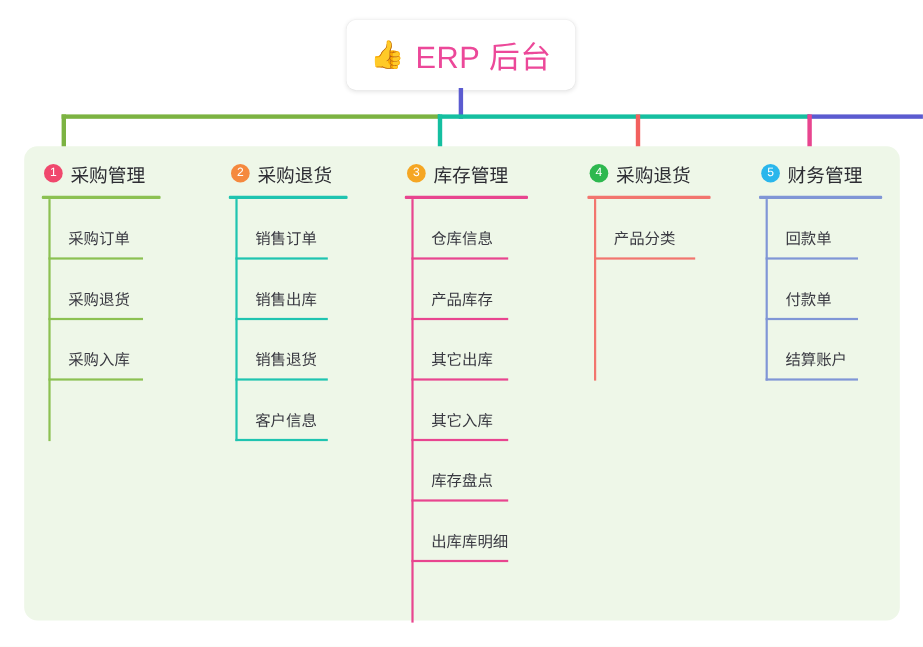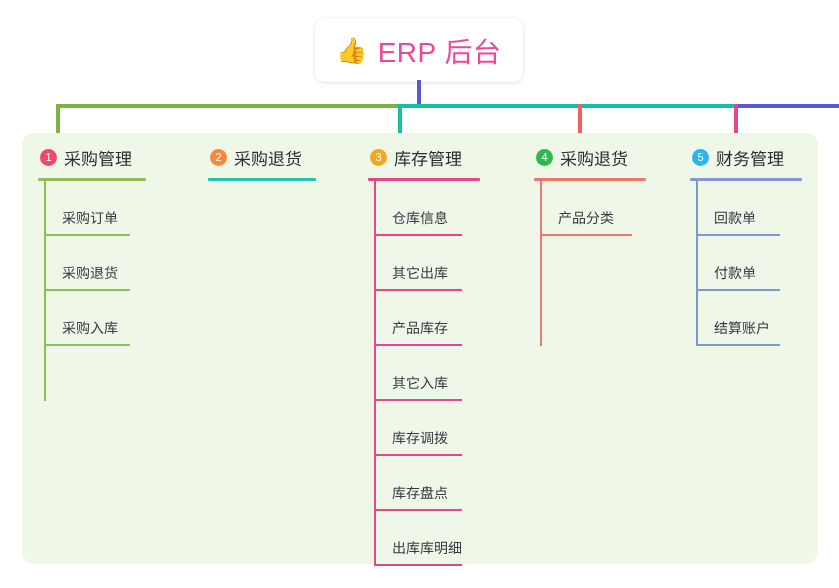--- a/index.html
+++ b/index.html
@@ -150,47 +150,62 @@
             <span class="item-rule" style="width: 86px; background: rgb(140, 193, 82);"></span>
           </div>
         </div>
       </div>
       <div class="column col-1">
         <div class="col-head">
           <span class="badge" style="background: rgb(245, 137, 62);">2</span>
           <span class="col-title">采购退货</span>
           <span class="head-rule" style="width: 108px; background: rgb(31, 196, 176);"></span>
         </div>
+        <div class="items">
+          <span class="spine" style="height: 220px; background: rgb(31, 196, 176);"></span>
+          <div class="item">
+            <span class="item-label">销售订单</span>
+            <span class="item-rule" style="width: 84px; background: rgb(31, 196, 176);"></span>
+          </div>
+          <div class="item">
+            <span class="item-label">销售出库</span>
+            <span class="item-rule" style="width: 84px; background: rgb(31, 196, 176);"></span>
+          </div>
+          <div class="item">
+            <span class="item-label">销售退货</span>
+            <span class="item-rule" style="width: 84px; background: rgb(31, 196, 176);"></span>
+          </div>
+          <div class="item">
+            <span class="item-label">客户信息</span>
+            <span class="item-rule" style="width: 84px; background: rgb(31, 196, 176);"></span>
+          </div>
+        </div>
       </div>
       <div class="column col-2">
         <div class="col-head">
           <span class="badge" style="background: rgb(245, 166, 35);">3</span>
           <span class="col-title">库存管理</span>
           <span class="head-rule" style="width: 112px; background: rgb(232, 69, 143);"></span>
         </div>
         <div class="items">
           <span class="spine" style="height: 385px; background: rgb(232, 69, 143);"></span>
           <div class="item">
             <span class="item-label">仓库信息</span>
             <span class="item-rule" style="width: 88px; background: rgb(232, 69, 143);"></span>
           </div>
           <div class="item">
+            <span class="item-label">产品库存</span>
+            <span class="item-rule" style="width: 88px; background: rgb(232, 69, 143);"></span>
+          </div>
+          <div class="item">
             <span class="item-label">其它出库</span>
             <span class="item-rule" style="width: 88px; background: rgb(232, 69, 143);"></span>
           </div>
           <div class="item">
-            <span class="item-label">产品库存</span>
-            <span class="item-rule" style="width: 88px; background: rgb(232, 69, 143);"></span>
-          </div>
-          <div class="item">
             <span class="item-label">其它入库</span>
-            <span class="item-rule" style="width: 88px; background: rgb(232, 69, 143);"></span>
-          </div>
-          <div class="item">
-            <span class="item-label">库存调拨</span>
             <span class="item-rule" style="width: 88px; background: rgb(232, 69, 143);"></span>
           </div>
           <div class="item">
             <span class="item-label">库存盘点</span>
             <span class="item-rule" style="width: 88px; background: rgb(232, 69, 143);"></span>
           </div>
           <div class="item">
             <span class="item-label">出库库明细</span>
             <span class="item-rule" style="width: 88px; background: rgb(232, 69, 143);"></span>
           </div>

